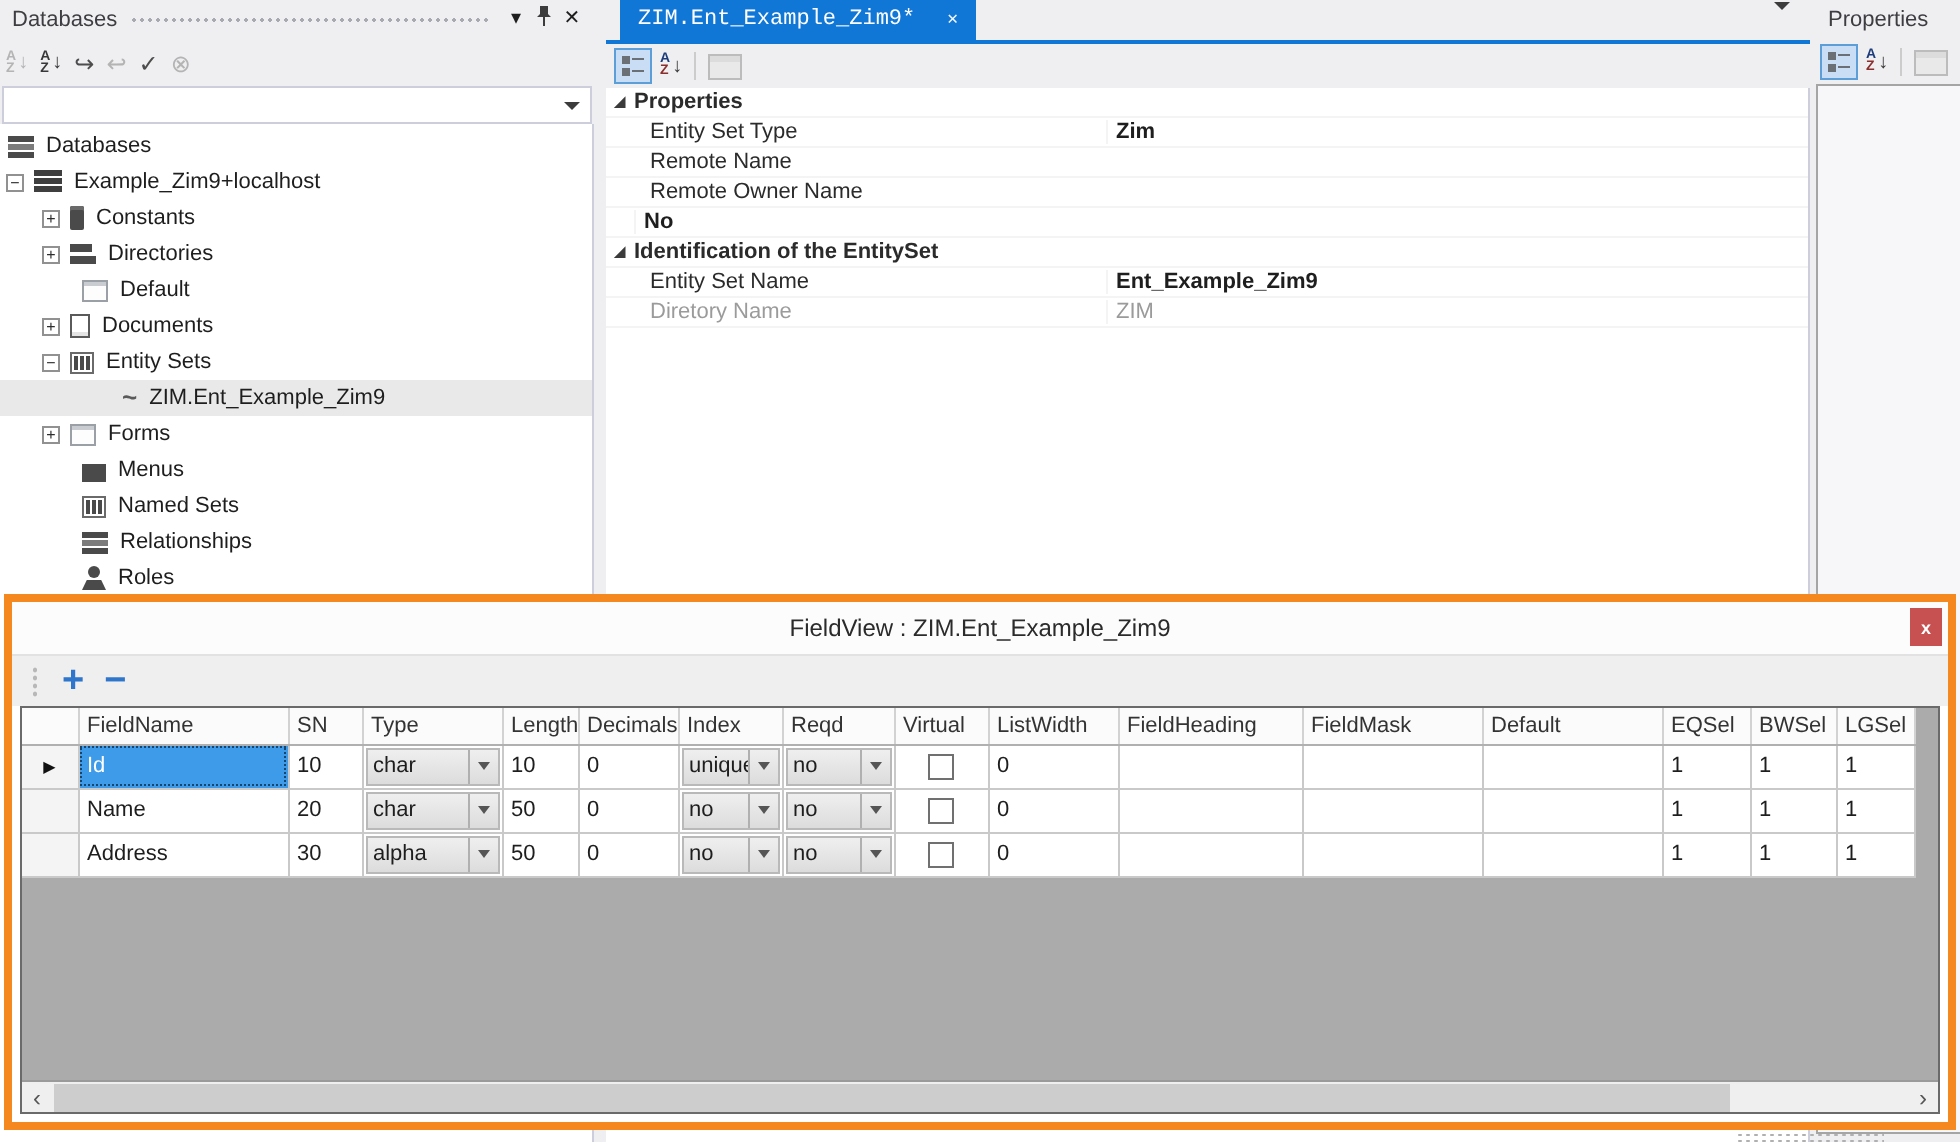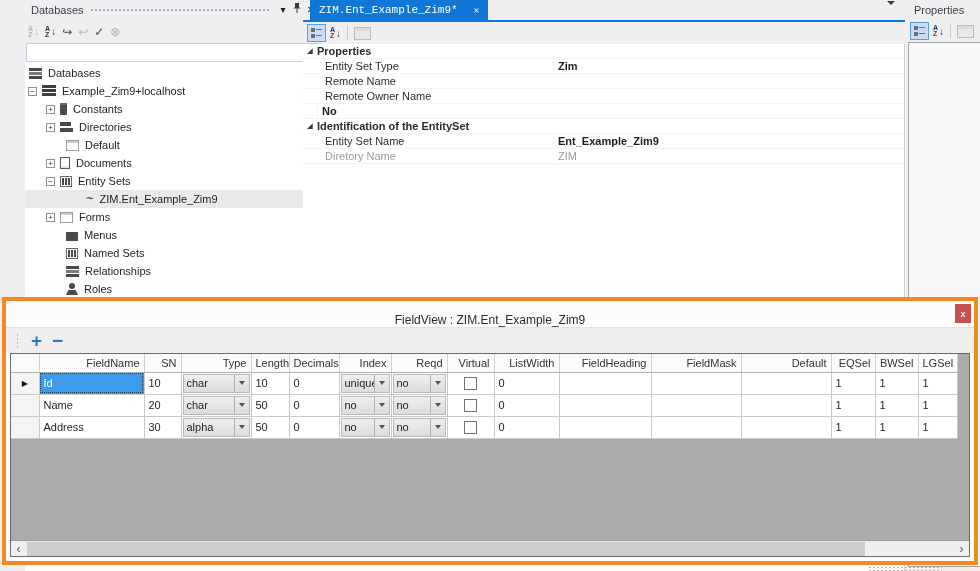--- a/index.html
+++ b/index.html
@@ -5,21 +5,21 @@
   * { margin:0; padding:0; box-sizing:border-box; }
   body { font-family:"Liberation Sans", sans-serif; background:#efeff2; }
   #screen { position:relative; width:980px; height:571px; background:#efeff2; overflow:hidden; font-size:11px; color:#1e1e1e; }
 
   
   .panel-title { display:flex; align-items:center; height:20px; padding:0 4px 0 6px; color:#3e3e42; }
   .dots { flex:1; height:5px; margin:0 6px; background-image:radial-gradient(#a9a9b2 0.8px, transparent 0.9px); background-size:4px 4px; }
   .title-ico { width:14px; text-align:center; color:#1e1e1e; font-size:10px; line-height:14px; cursor:default; }
 
   
-  #left-panel { position:absolute; left:0; top:0; width:297px; height:571px;margin-left:25px; }
+  #left-panel { position:absolute; left:0; top:0; width:297px; height:571px; }
   #left-toolbar { display:flex; align-items:center; height:23px; padding-left:3px; gap:6px; }
   .tb-ico { height:16px; display:flex; align-items:center; font-size:12px; }
   .az { display:flex; align-items:center; }
   .az .ltrs { display:flex; flex-direction:column; font-size:7px; font-weight:bold; line-height:6px; }
   .az .arr { font-size:10px; margin-left:1px; }
   .az.dark .ltrs, .az.dark .arr { color:#383838; }
   .az.gray .ltrs, .az.gray .arr { color:#b4b4b4; }
   .gray-g { color:#b4b4b4; } .dark-g { color:#4d4d4d; }
   #db-combo { display:flex; align-items:center; height:19px; margin:0 1px; background:#fff; border:1px solid #cccedb; }
   #db-combo .flex { flex:1; }
@@ -73,28 +73,28 @@
   .prow .pvalue.bold { font-weight:bold; }
   .prow.dis .plabel, .prow.dis .pvalue { color:#9b9b9b; }
 
   
   #right-panel { position:absolute; left:908px; top:0; width:72px; height:571px; }
   #right-toolbar { display:flex; align-items:center; height:22px; padding-left:2px; gap:4px; }
   #right-content { background:#f7f7f9; border:1px solid #a5a5a5; border-right:none; height:525px; }
 
   
   #dialog { position:absolute; left:2px; top:297px; width:976px; height:268px; background:#fff; border:4px solid #f68820; z-index:10; display:flex; flex-direction:column; }
-  #dlg-title { position:relative; height:26px; display:flex; align-items:flex-end; justify-content:center; font-size:12px; color:#2b2b2b; background:#fcfcfc; }
+  #dlg-title { position:relative; height:26px; display:flex; align-items:center; justify-content:center; font-size:12px; color:#2b2b2b; background:#fcfcfc; }
   #dlg-close { position:absolute; right:3px; top:3px; width:16px; height:19px; background:#c75050; color:#fff; font-size:9px; font-weight:bold; display:flex; align-items:center; justify-content:center; }
   #dlg-toolbar { height:26px; background:#efefef; border-top:1px solid #e2e2e2; display:flex; align-items:center; padding-left:10px; gap:10px; }
   #dlg-toolbar .grip { width:3px; height:16px; margin-right:2px; background-image:radial-gradient(#b8b8b8 0.9px, transparent 1px); background-size:3px 4px; }
   .pm { color:#2e75cc; font-size:19px; font-weight:bold; line-height:16px; }
   #dlg-body { flex:1; margin:0 4px 4px 4px; border:1px solid #6a6a6a; background:#ababab; display:flex; flex-direction:column; overflow:hidden; }
   table#fgrid { border-collapse:collapse; table-layout:fixed; width:946px; background:#fff; flex:none; }
-  #fgrid th { height:18px; font-weight:normal; color:#333; text-align:right; padding:0 4px; background:#fbfbfb; border-right:1px solid #d2d2d2; border-bottom:1px solid #b0b0b0; overflow:hidden; white-space:nowrap; }
+  #fgrid th { height:18px; font-weight:normal; color:#333; text-align:left; padding:0 4px; background:#fbfbfb; border-right:1px solid #d2d2d2; border-bottom:1px solid #b0b0b0; overflow:hidden; white-space:nowrap; }
   #fgrid td { height:21px; padding:0 4px; border-right:1px solid #c9c9c9; border-bottom:1px solid #c9c9c9; background:#fff; overflow:hidden; white-space:nowrap; }
   #fgrid td.rowsel { background:#f4f4f4; text-align:center; font-size:8px; color:#111; padding:0; }
   #fgrid td.selcell { background:#3e9be9; color:#fff; outline:1px dotted #17456e; outline-offset:-2px; padding-left:4px; }
   #fgrid td.combo { padding:0; }
   .combo-in { display:flex; height:19px; margin:1px; background:linear-gradient(#efefef,#dcdcdc); border:1px solid #b9b9b9; }
   .combo-in .val { flex:1; padding:2px 0 0 3px; overflow:hidden; }
   .combo-in .chev { width:15px; border-left:1px solid #b0b0b0; display:flex; align-items:center; justify-content:center; }
   .combo-in .chev b { width:0; height:0; border-left:3px solid transparent; border-right:3px solid transparent; border-top:4px solid #555; }
   td.ckcell { text-align:center; padding:0; }
   .ckbox { display:inline-block; width:13px; height:13px; border:1px solid #707070; background:#fff; vertical-align:middle; }

